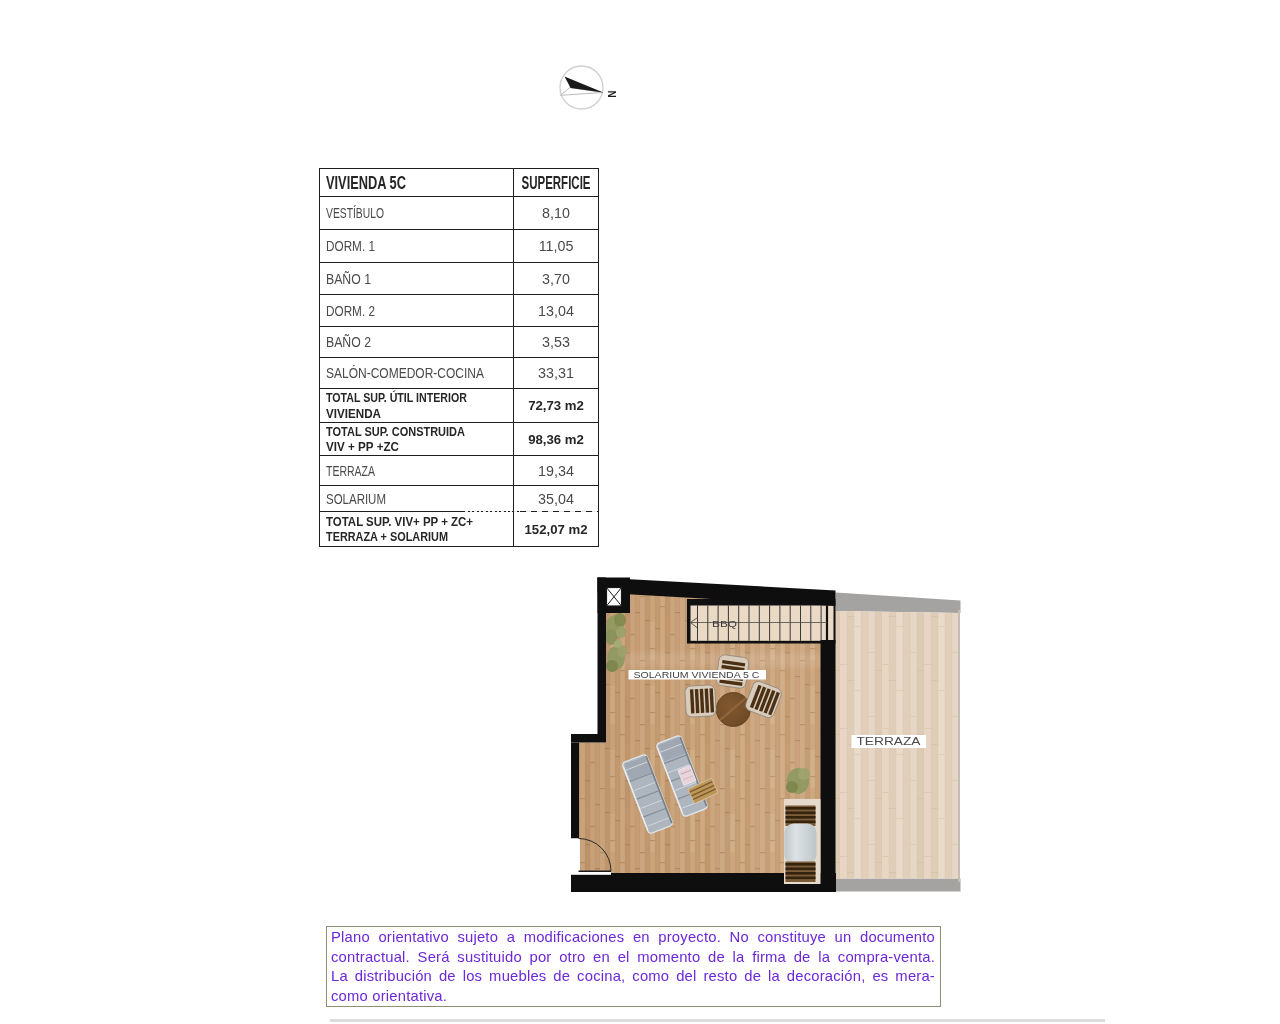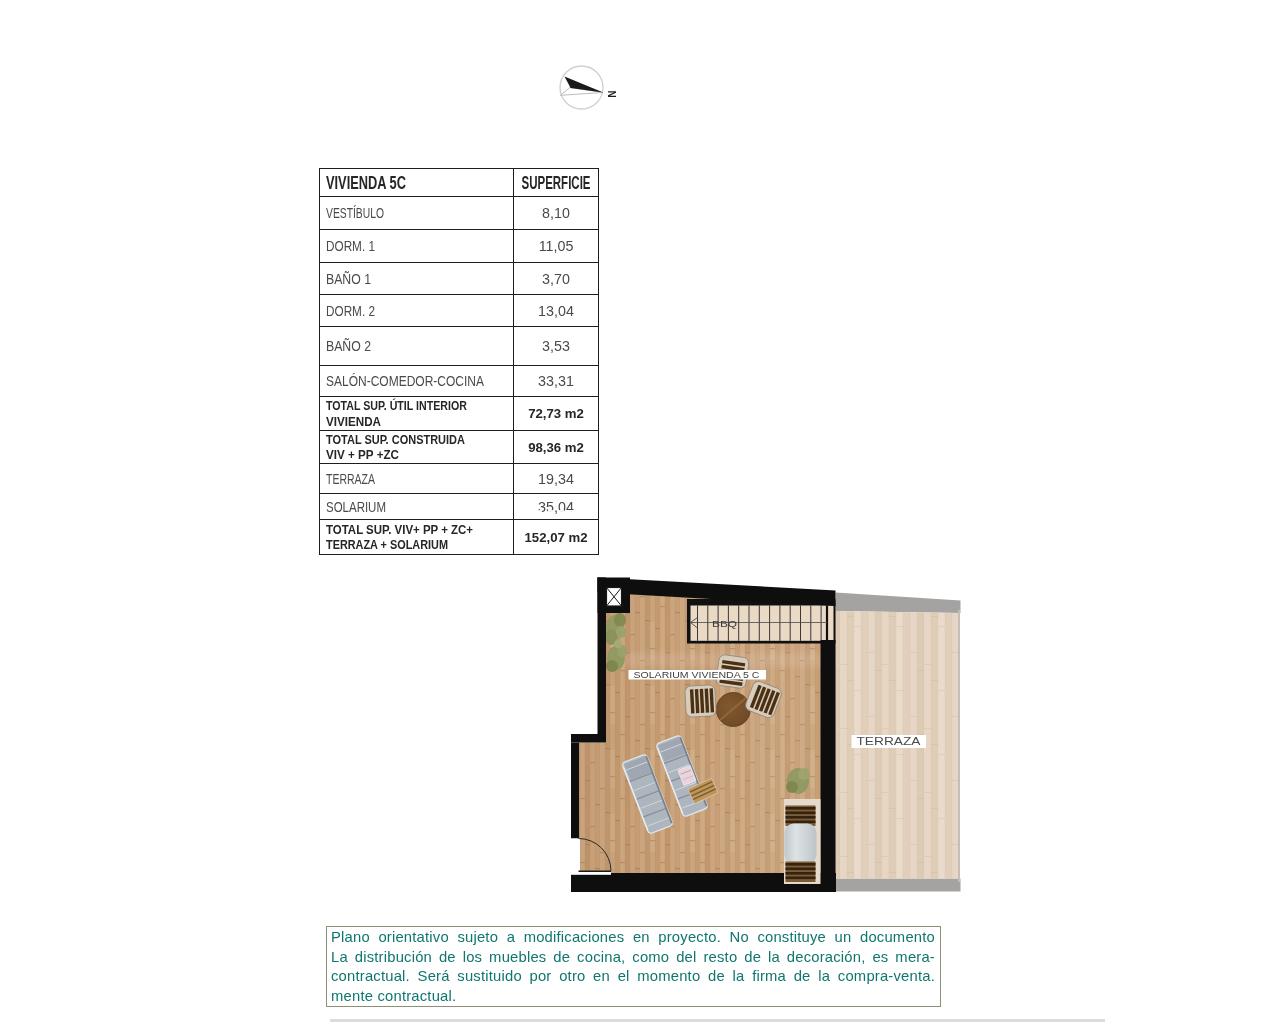--- a/index.html
+++ b/index.html
@@ -4,21 +4,21 @@
 <style>
   html,body{margin:0;padding:0;background:#ffffff;width:1280px;height:1024px;overflow:hidden;}
   *{box-sizing:border-box;}
   body{font-family:"Liberation Sans", sans-serif;}
   .abs{position:absolute;}
   table.sup{border-collapse:collapse;table-layout:fixed;}
   table.sup td{border:1.5px solid #1e1e1e;padding:0 0 0 6px;vertical-align:middle;color:#4a4a4a;font-size:14.3px;}
   table.sup td.v{text-align:center;padding:0;}
   table.sup tr.b td{color:#262626;font-weight:bold;font-size:13.2px;}
   .cx{display:inline-block;transform-origin:0 50%;white-space:nowrap;}
-  .disc{position:absolute;left:326px;top:926px;width:615px;height:81px;border:1px solid #8e8e74;padding:1px 5px 0 4px;color:#0f766e;font-size:14.8px;letter-spacing:0.2px;line-height:19.7px;}
+  .disc{position:absolute;left:326px;top:926px;width:615px;height:81px;border:1px solid #8e8e74;padding:1px 5px 0 4px;color:#6d28d9;font-size:14.8px;letter-spacing:0.2px;line-height:19.7px;}
   .disc div{text-align:justify;text-align-last:justify;}
   .disc div.last{text-align-last:left;}
 </style>
 </head>
 <body>
 
 <svg class="abs" style="left:0;top:0" width="1280" height="1024" viewBox="0 0 1280 1024">
 <defs>
   <filter id="blr" x="-20%" y="-50%" width="140%" height="200%">
         <feGaussianBlur stdDeviation="2.5"></feGaussianBlur>
@@ -345,21 +345,21 @@
   <tr style="height:32px;">
         <td><span class="cx" id="t5" style="transform:scaleX(0.858)">BAÑO 1</span></td>
         <td class="v">3,70</td>
       </tr>
 
   <tr style="height:32px;">
         <td><span class="cx" id="t6" style="transform:scaleX(0.822)">DORM. 2</span></td>
         <td class="v">13,04</td>
       </tr>
 
-  <tr style="height:39px;margin-top:23px;">
+  <tr style="height:31px;margin-top:23px;">
         <td><span class="cx" id="t7" style="transform:scaleX(0.858)">BAÑO 2</span></td>
         <td class="v">3,53</td>
       </tr>
 
   <tr style="height:31px;">
         <td><span class="cx" id="t8" style="transform:scaleX(0.839)">SALÓN-COMEDOR-COCINA</span></td>
         <td class="v">33,31</td>
       </tr>
 
   <tr class="b" style="height:34px;">
@@ -387,16 +387,16 @@
         <td class="v">152,07 m2</td>
       </tr>
 </tbody>
   </table>
 
 <div class="abs" style="left:463px;top:509.5px;width:57px;height:4px;background:repeating-linear-gradient(90deg, rgba(255,255,255,0) 0 2px, rgba(255,255,255,0.9) 2px 4.5px);"></div>
 <div class="abs" style="left:520px;top:509.5px;width:88px;height:4px;background:repeating-linear-gradient(90deg, rgba(255,255,255,0) 0 6px, rgba(255,255,255,0.9) 6px 11px);"></div>
 
 <div class="disc">
   <div>Plano orientativo sujeto a modificaciones en proyecto. No constituye un documento</div>
+  <div>contractual. Será sustituido por otro en el momento de la firma de la compra-venta.</div>
   <div>La distribución de los muebles de cocina, como del resto de la decoración, es mera-</div>
-  <div>contractual. Será sustituido por otro en el momento de la firma de la compra-venta.</div>
-  <div class="last">mente contractual.</div>
+  <div class="last">como orientativa.</div>
 </div>
 
 </body></html>

